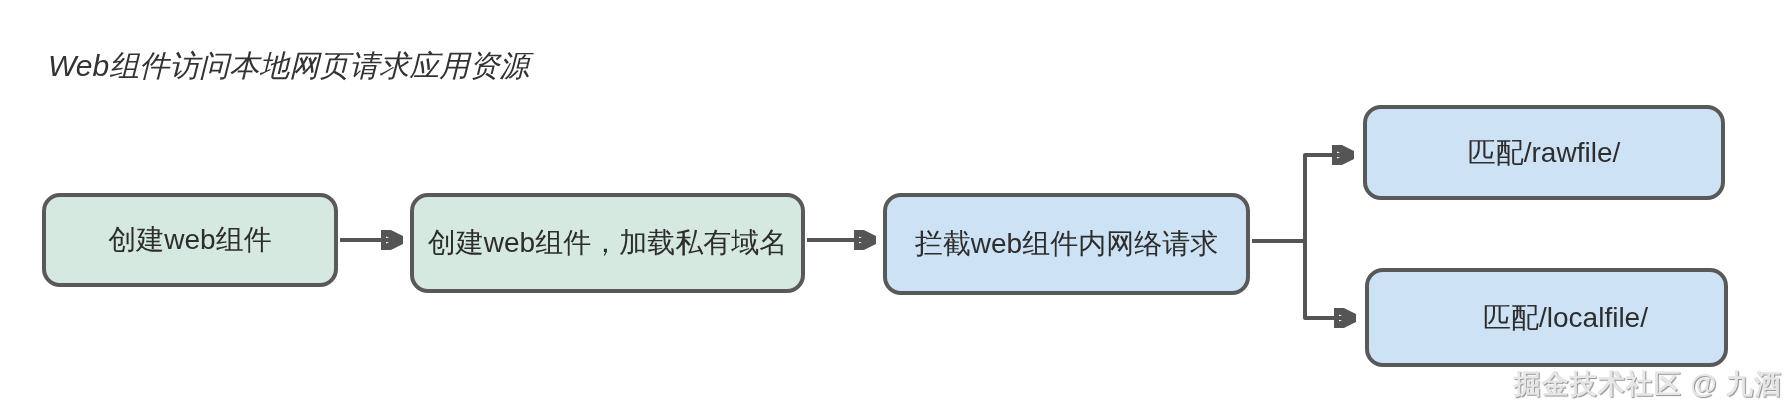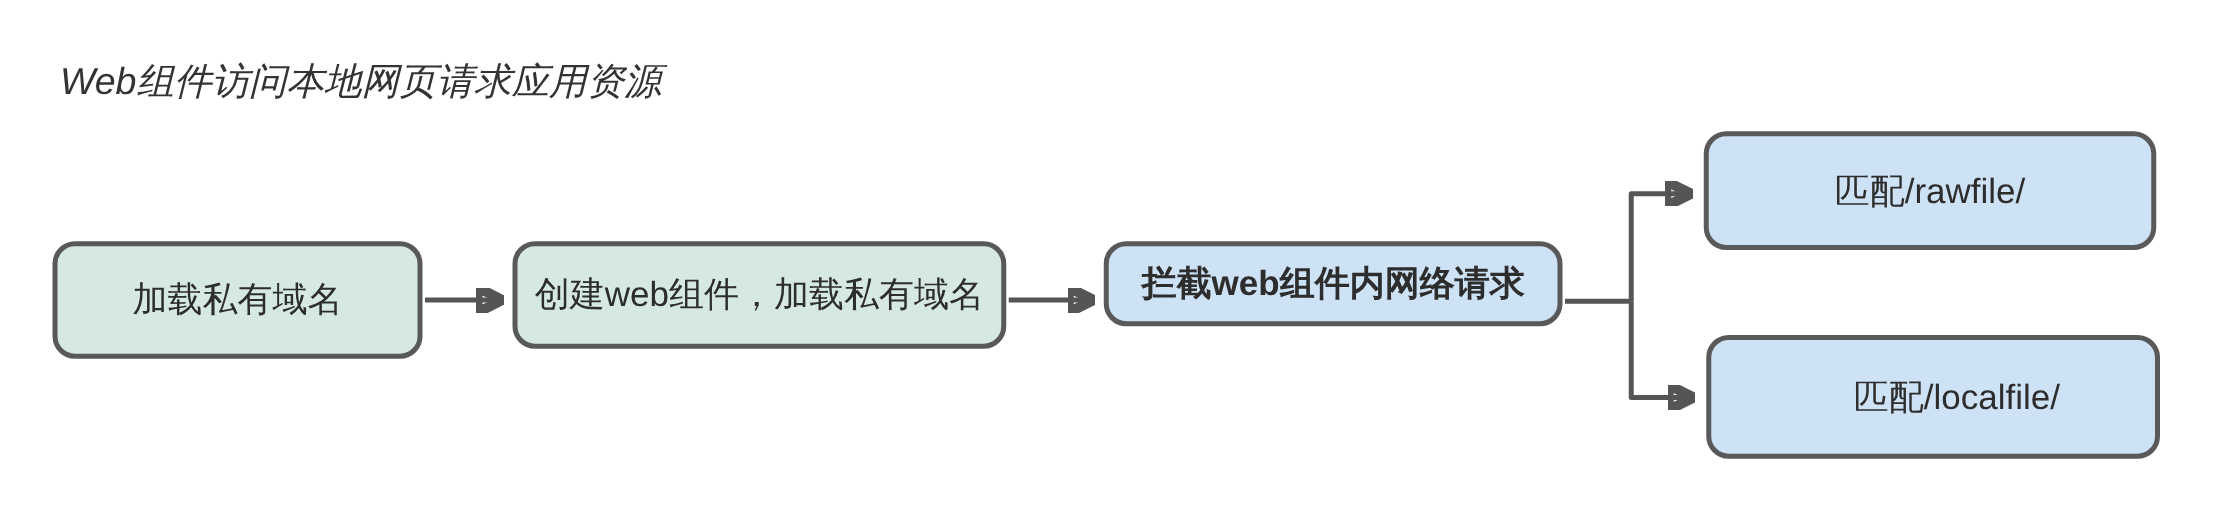--- a/index.html
+++ b/index.html
@@ -37,22 +37,22 @@
     text-align: center;
     font-size: 28px;
     line-height: 1.5;
     color: var(--box-text, #2d2d2d);
     white-space: nowrap;
   }
   .node.green { background: var(--box-green, #d6e9e1); }
   .node.blue  { background: var(--box-blue, #cde2f4); }
 
   #node-create-domain { left: 42px;   top: 193px; width: 296px; height: 94px; }
-  #node-create-web    { left: 410px;  top: 193px; width: 395px; height: 86px; }
-  #node-intercept     { left: 883px;  top: 193px; width: 367px; height: 68px; font-weight: bold; }
+  #node-create-web    { left: 410px;  top: 193px; width: 395px; height: 100px; }
+  #node-intercept     { left: 883px;  top: 193px; width: 367px; height: 102px; }
   #node-rawfile       { left: 1363px; top: 105px; width: 362px; height: 95px; }
   #node-localfile     { left: 1365px; top: 268px; width: 363px; height: 99px; padding-left: 38px; }
 
   .arrow-layer {
     position: absolute;
     left: 0; top: 0;
     width: 1790px;
     height: 410px;
     pointer-events: none;
   }
@@ -89,33 +89,34 @@
       </marker>
     </defs>
     <path d="M340 240 H400" marker-end="url(#arrowhead)"></path>
     <path d="M807 240 H873" marker-end="url(#arrowhead)"></path>
     <path d="M1252 241 H1305"></path>
     <path d="M1305 241 V155 H1351" marker-end="url(#arrowhead)"></path>
     <path d="M1305 241 V318 H1353" marker-end="url(#arrowhead)"></path>
   </svg>
 
   <div id="node-create-domain" class="node green">
-    <span>加载私有域名</span>
+    <span>创建web组件</span>
   </div>
 
   <div id="node-create-web" class="node green">
     <span>创建web组件，加载私有域名</span>
   </div>
 
   <div id="node-intercept" class="node blue">
     <span>拦截web组件内网络请求</span>
   </div>
 
   <div id="node-rawfile" class="node blue">
     <span>匹配/rawfile/</span>
   </div>
 
   <div id="node-localfile" class="node blue">
     <span>匹配/localfile/</span>
   </div>
 
+  <div class="watermark">掘金技术社区 @ 九酒</div>
 
 </div>
 
 </body></html>

